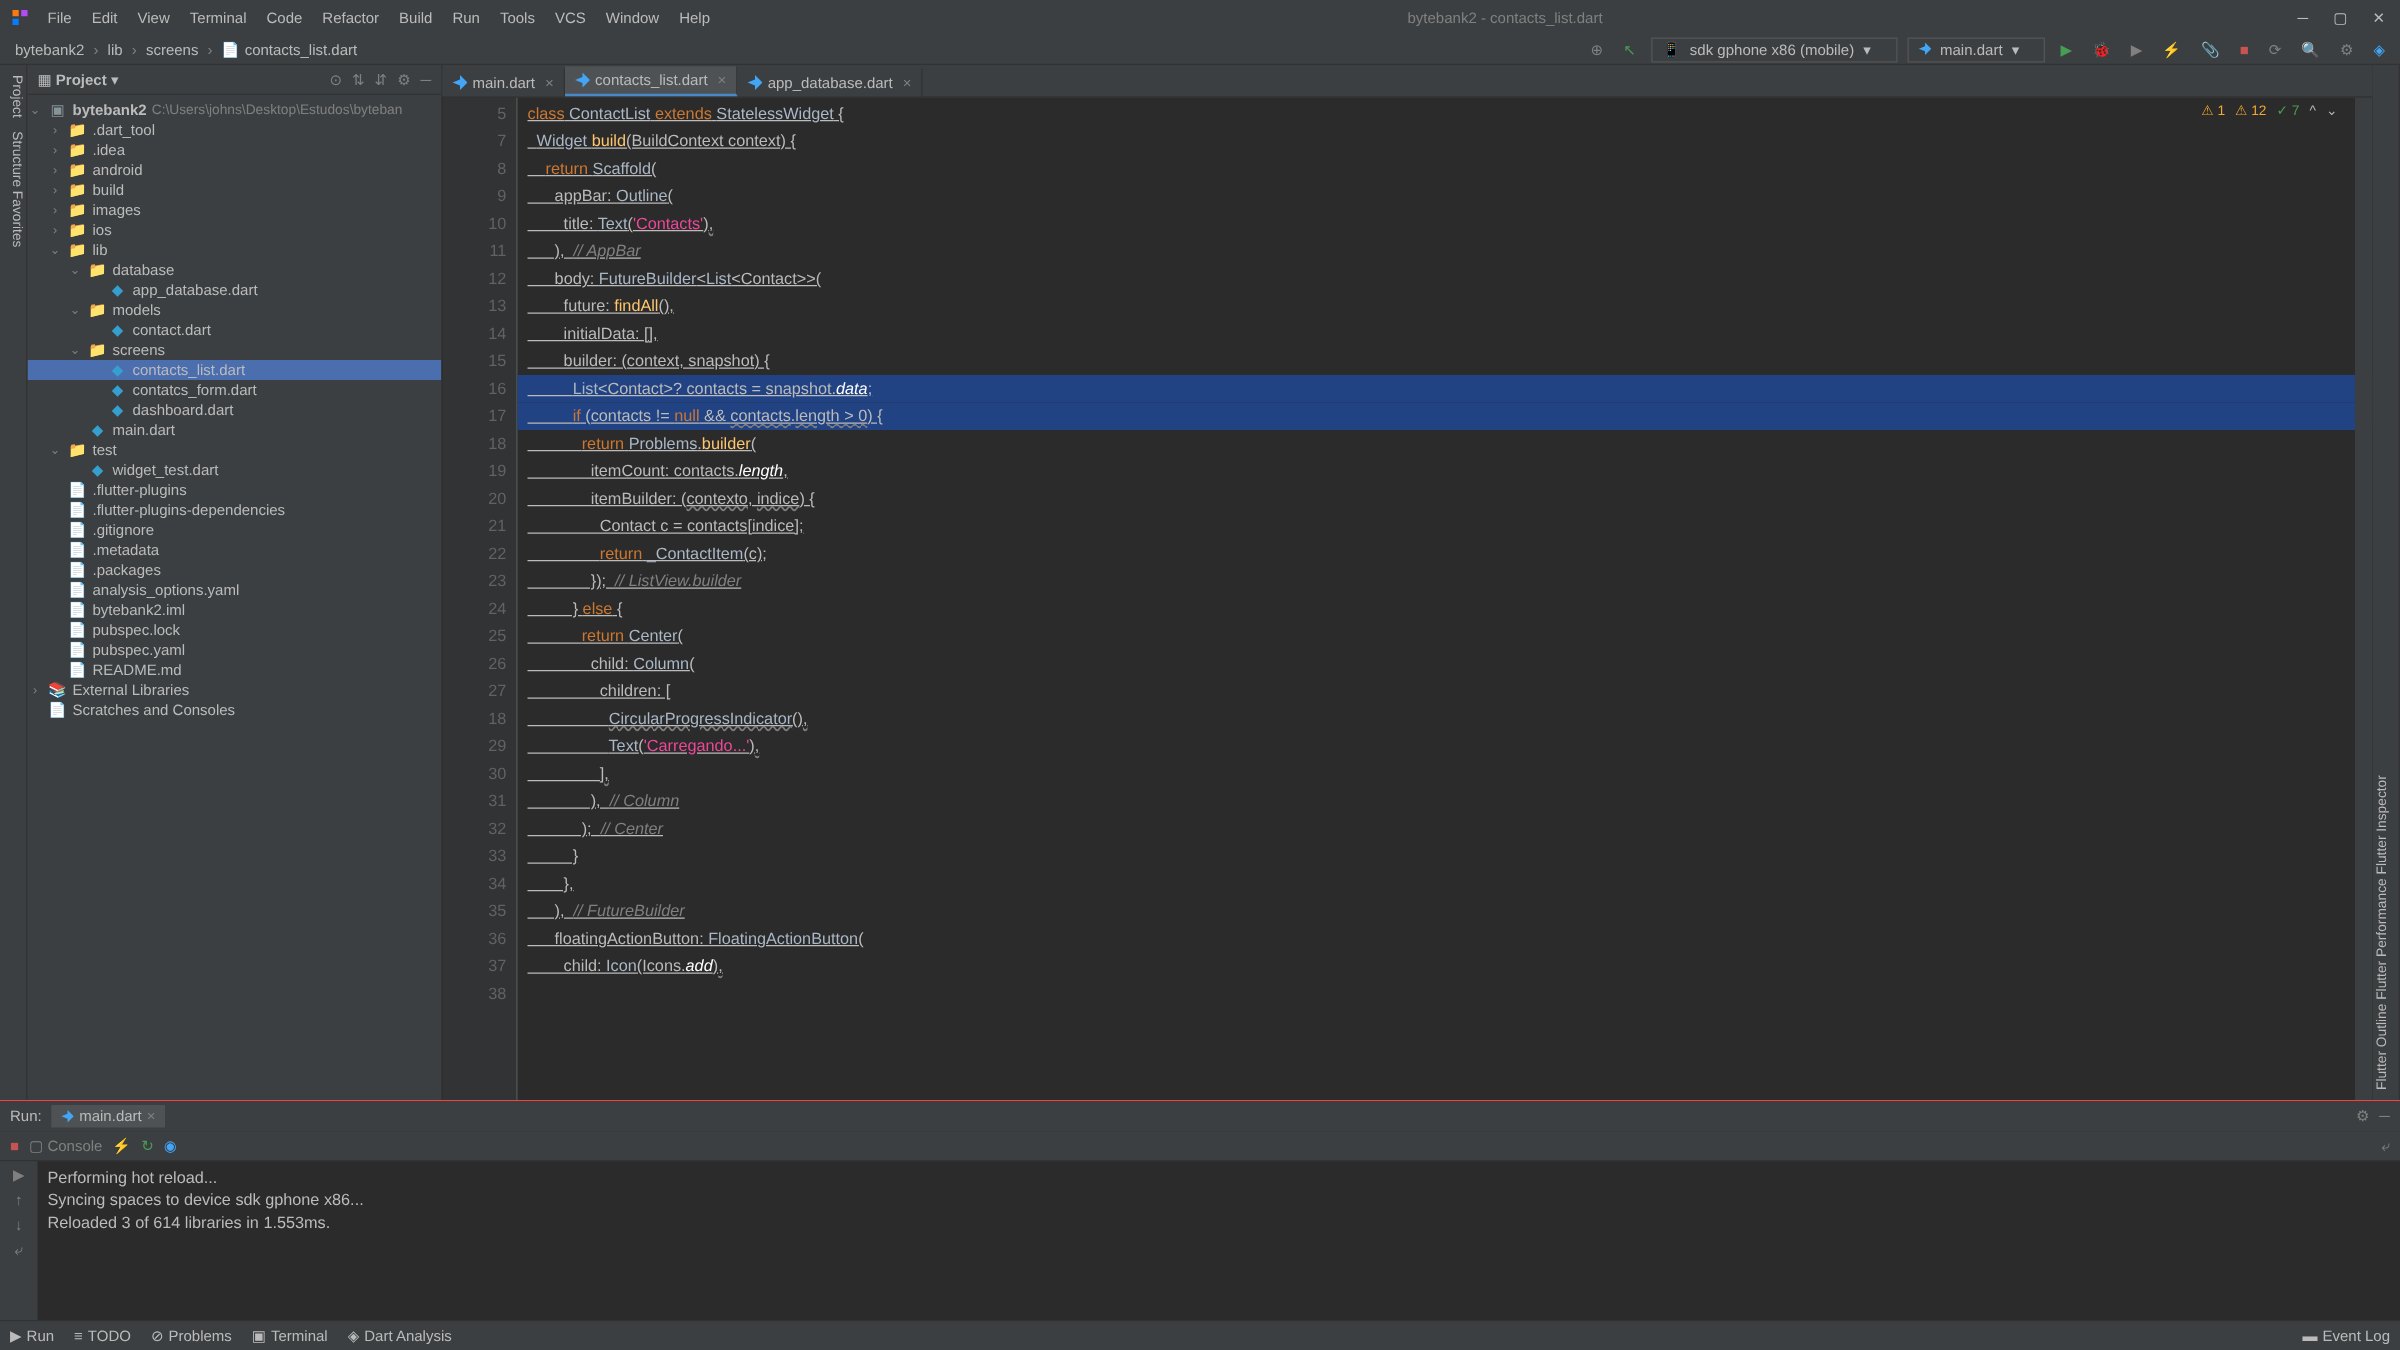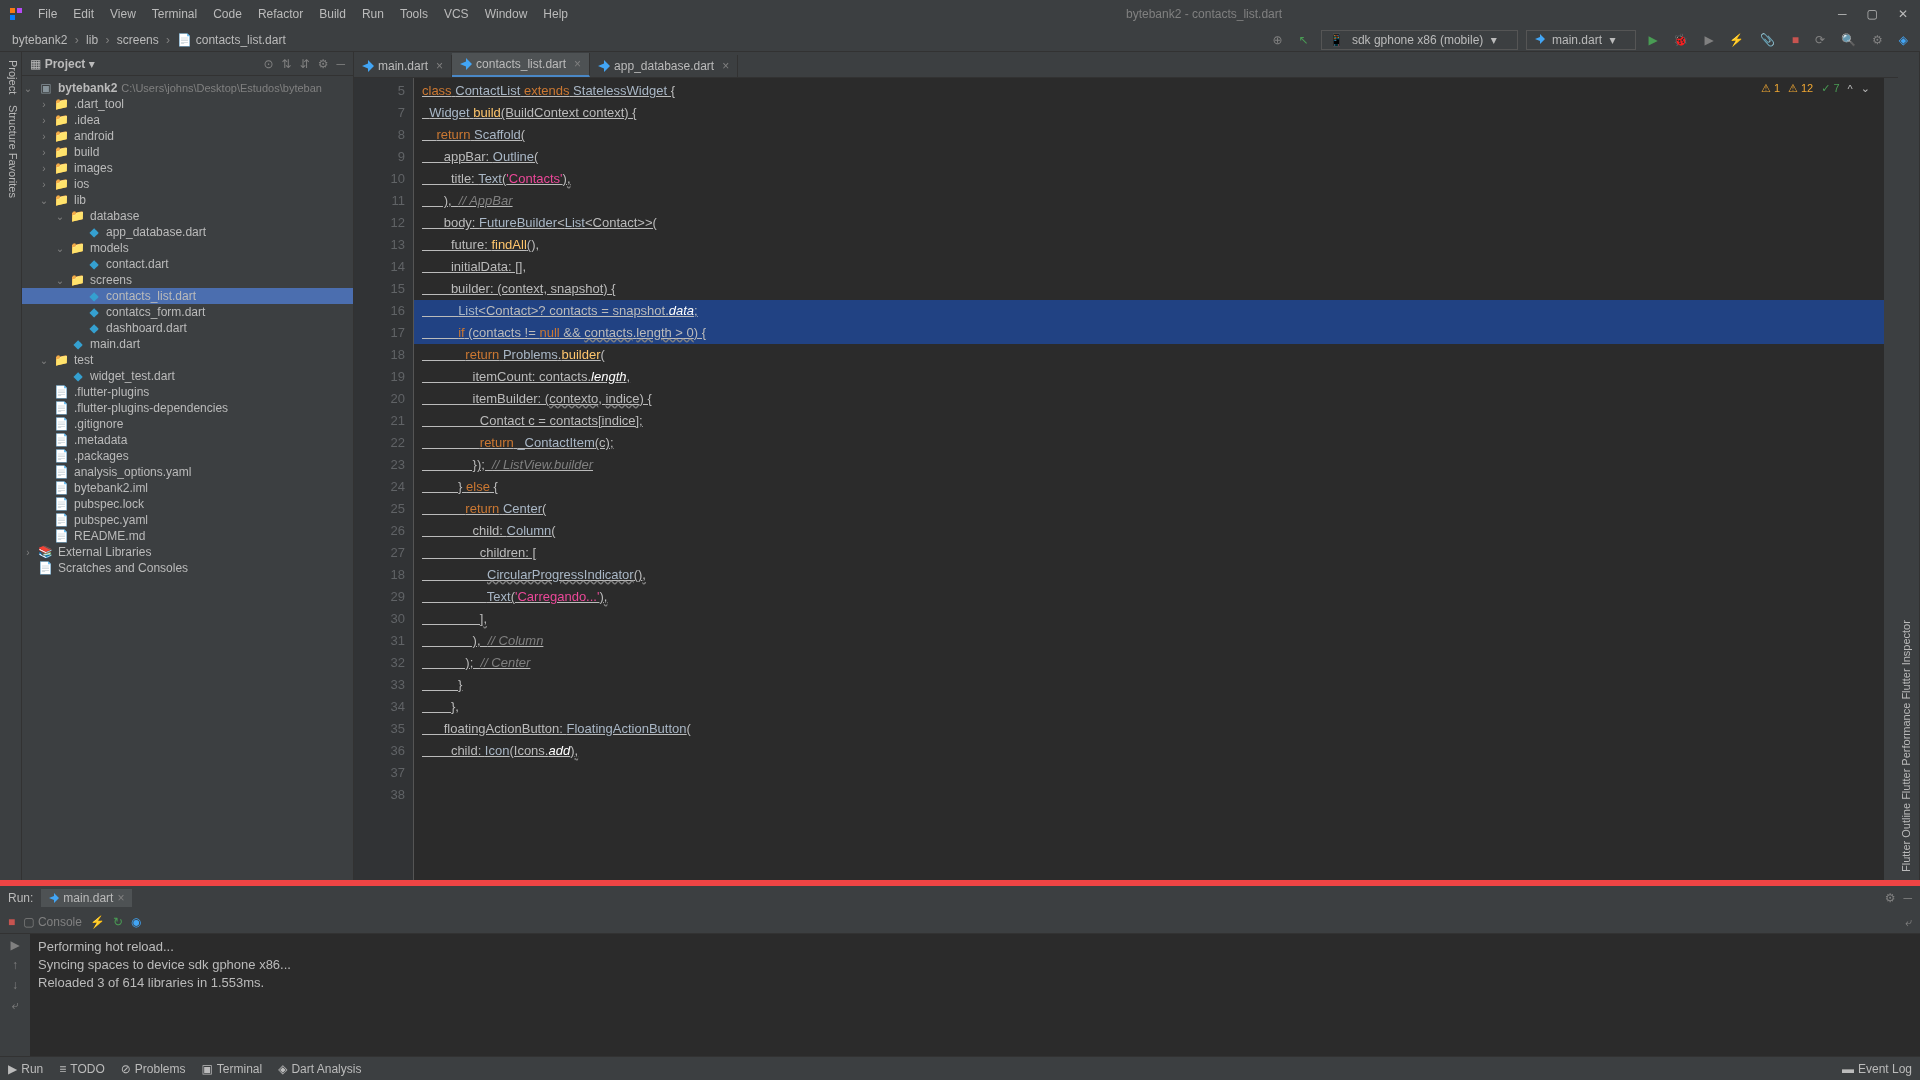--- a/index.html
+++ b/index.html
@@ -60,21 +60,21 @@
 .cm { color: #808080; font-style: italic; }
 .field { color: #ffffff; font-style: italic; }
 .wavy { text-decoration: underline wavy #808080; }
 
 .inspection { position: absolute; top: 4px; right: 28px; display: flex; gap: 8px; align-items: center; font-size: 11px; }
 .inspection .warn { color: #f0a732; }
 .inspection .check { color: #499c54; }
 
 .scrollmark { position: absolute; right: 0; top: 0; bottom: 0; width: 14px; background: #3c3f41; }
 
-.bottom-panel { height: 176px; background: #2b2b2b; border-top: 6px solid #ef4444; display: flex; flex-direction: column; }
+.bottom-panel { height: 176px; background: #2b2b2b; border-top: 1px solid #ef4444; display: flex; flex-direction: column; }
 .run-tabs { height: 24px; background: #3c3f41; display: flex; align-items: center; padding: 0 8px; }
 .run-tabs .label { color: #bbbbbb; }
 .run-tabs .tab-btn { background: #4e5254; padding: 2px 8px; margin-left: 8px; color: #bbbbbb; display: flex; align-items: center; gap: 4px; }
 .run-tabs .right { margin-left: auto; display: flex; gap: 8px; color: #808080; }
 .run-toolbar { height: 24px; background: #3c3f41; display: flex; align-items: center; padding: 0 8px; gap: 8px; color: #808080; border-bottom: 1px solid #323232; }
 .run-content { flex: 1; display: flex; }
 .run-left { width: 30px; background: #3c3f41; display: flex; flex-direction: column; align-items: center; gap: 6px; padding: 4px 0; color: #808080; }
 .console { flex: 1; padding: 4px 8px; font-family: 'Consolas', monospace; font-size: 13px; color: #bbbbbb; line-height: 18px; }
 
 .statusbar-tools { height: 24px; background: #3c3f41; display: flex; align-items: center; padding: 0 8px; gap: 16px; border-top: 1px solid #323232; }
@@ -422,20 +422,21 @@
           <div class="code-line">            <span class="kw">return</span> <span class="cls">Center</span>(</div>
           <div class="code-line">              child: <span class="cls">Column</span>(</div>
           <div class="code-line">                children: [</div>
           <div class="code-line">                  <span class="cls wavy">CircularProgressIndicator</span>()<span class="wavy">,</span></div>
           <div class="code-line">                  <span class="cls">Text</span>(<span class="str">'Carregando...'</span>)<span class="wavy">,</span></div>
           <div class="code-line">                ]<span class="wavy">,</span></div>
           <div class="code-line">              ),  <span class="cm">// Column</span></div>
           <div class="code-line">            );  <span class="cm">// Center</span></div>
           <div class="code-line">          }</div>
           <div class="code-line">        },</div>
+          <div class="code-line">      ),  <span class="cm">// FutureBuilder</span></div>
           <div class="code-line">      floatingActionButton: <span class="cls">FloatingActionButton</span>(</div>
           <div class="code-line">        child: <span class="cls">Icon</span>(Icons.<span class="field">add</span>)<span class="wavy">,</span></div>
         </div>
       <div class="inspection">
         <span class="warn">⚠ <span>1</span></span>
         <span class="warn">⚠ <span>12</span></span>
         <span class="check">✓ <span>7</span></span>
         <span>^</span>
         <span>⌄</span>
       </div>

